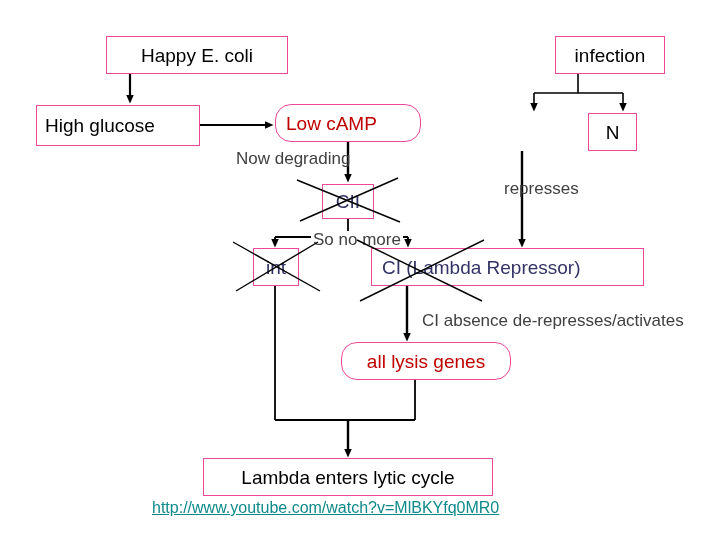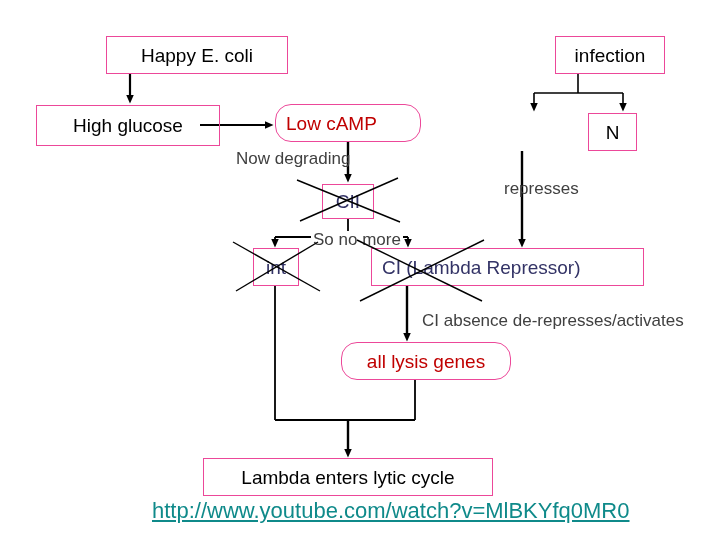--- a/index.html
+++ b/index.html
@@ -39,21 +39,21 @@
     z-index: 4;
     line-height: 1;
   }
   .t-black { color: #000000; }
   .t-red   { color: #c00000; border-radius: 16px; }
   .t-navy  { color: #333366; }
   .t-grey  { color: #404040; }
   .t-link  { color: #0f8a8a; text-decoration: underline; }
 
   .f-big   { font-size: 19px; }
-  .f-mid   { font-size: 22px; }
+  .f-mid   { font-size: 16px; }
   .f-small { font-size: 17px; }
 
   svg#wires {
     position: absolute;
     left: 0; top: 0;
     width: 720px;
     height: 540px;
     z-index: 2;
     pointer-events: none;
   }
@@ -112,21 +112,21 @@
   </svg>
 
   <div class="node f-big t-black" style="left:106px; top:36px; width:182px; height:38px;">
     <span class="node-text">Happy E. coli</span>
   </div>
 
   <div class="node f-big t-black" style="left:523px; top:36px; width:110px; height:38px;margin-left:32px;">
     <span class="node-text">infection</span>
   </div>
 
-  <div class="node f-big t-black" style="left:36px; top:105px; width:184px; height:41px; justify-content:center; ">
+  <div class="node f-big t-black" style="left:36px; top:105px; width:164px; height:41px; justify-content:flex-start; padding-left:8px;">
     <span class="node-text">High glucose</span>
   </div>
 
   <div class="node f-big t-red" style="left:275px; top:104px; width:146px; height:38px; justify-content:flex-start; padding-left:10px;">
     <span class="node-text">Low cAMP</span>
   </div>
 
 
   <div class="node f-big t-black" style="left:588px; top:113px; width:49px; height:38px;">
     <span class="node-text">N</span>

